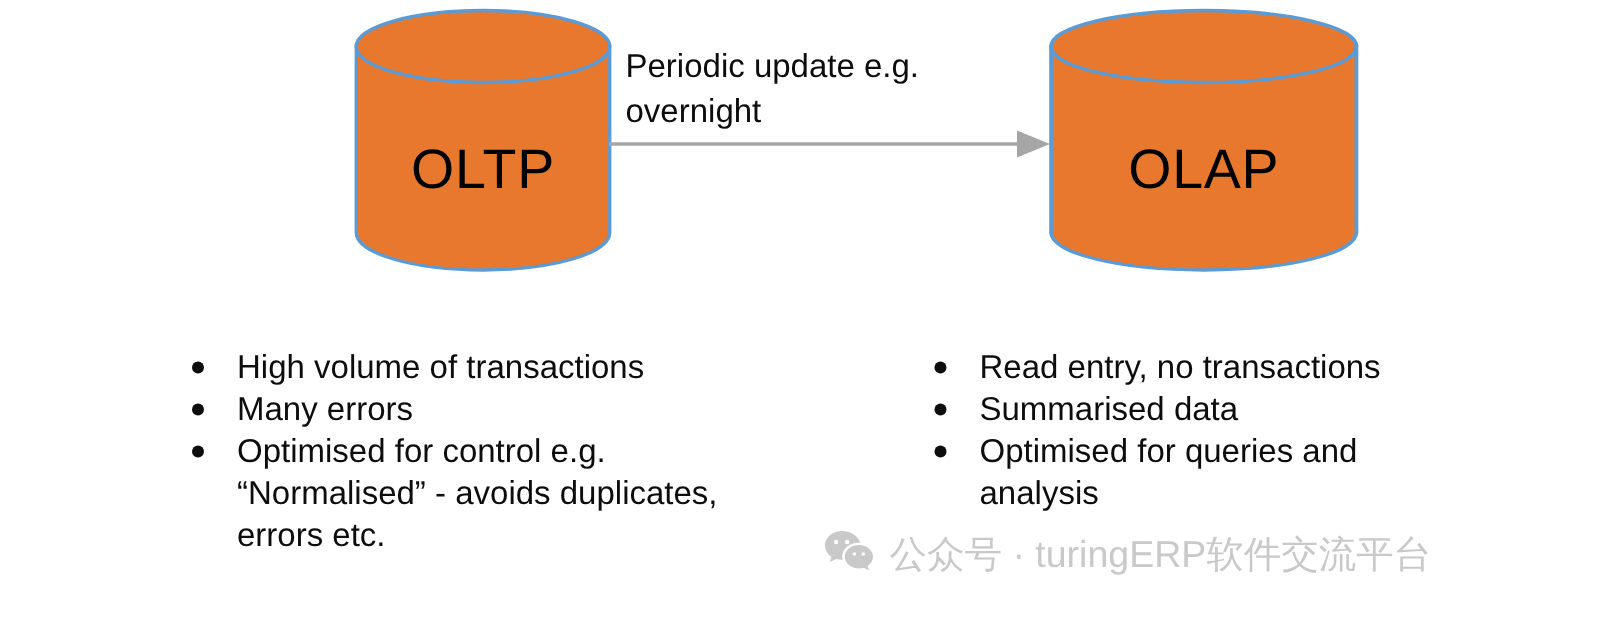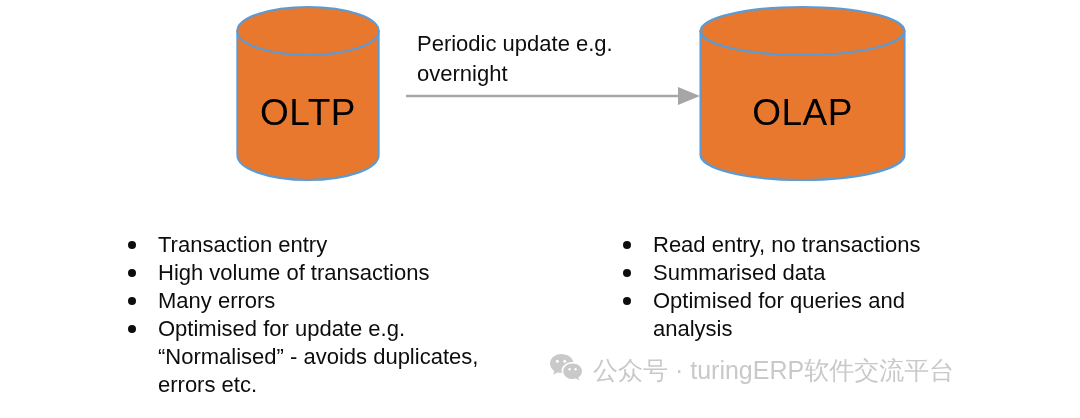--- a/index.html
+++ b/index.html
@@ -21,21 +21,21 @@
     position: absolute;
     top: 5px;
     height: 176px;
   }
   .cylinder svg {
     display: block;
     width: 100%;
     height: 100%;
     overflow: visible;
   }
-  #oltp-cylinder { left: 236px; width: 144px; }
+  #oltp-cylinder { left: 236px; width: 172px; }
   #olap-cylinder { left: 699px; width: 207px; }
 
   .cyl-label {
     position: absolute;
     left: 0;
     right: 0;
     top: 86px;
     text-align: center;
     font-size: 37px;
     line-height: 44px;
@@ -131,33 +131,29 @@
   <svg viewBox="0 0 179 176" preserveAspectRatio="none">
     <path d="M1.5,26 L1.5,150 A88,25 0 0 0 177.5,150 L177.5,26 Z" fill="#E8782E" stroke="#5B9BD5" stroke-width="2.2"></path>
     <ellipse cx="89.5" cy="26" rx="88" ry="24" fill="#E8782E" stroke="#5B9BD5" stroke-width="2.2"></ellipse>
   </svg>
   <div class="cyl-label">OLAP</div>
 </div>
 
 <ul class="bullet-list" id="oltp-bullets">
   <li>
     <span class="dot"></span>
-    <span>Transaction entry</span>
-  </li>
-  <li>
-    <span class="dot"></span>
     <span>High volume of transactions</span>
   </li>
   <li>
     <span class="dot"></span>
     <span>Many errors</span>
   </li>
   <li>
     <span class="dot"></span>
-    <span>Optimised for update e.g. “Normalised” - avoids duplicates, errors etc.</span>
+    <span>Optimised for control e.g. “Normalised” - avoids duplicates, errors etc.</span>
   </li>
 </ul>
 
 <ul class="bullet-list" id="olap-bullets">
   <li>
     <span class="dot"></span>
     <span>Read entry, no transactions</span>
   </li>
   <li>
     <span class="dot"></span>

